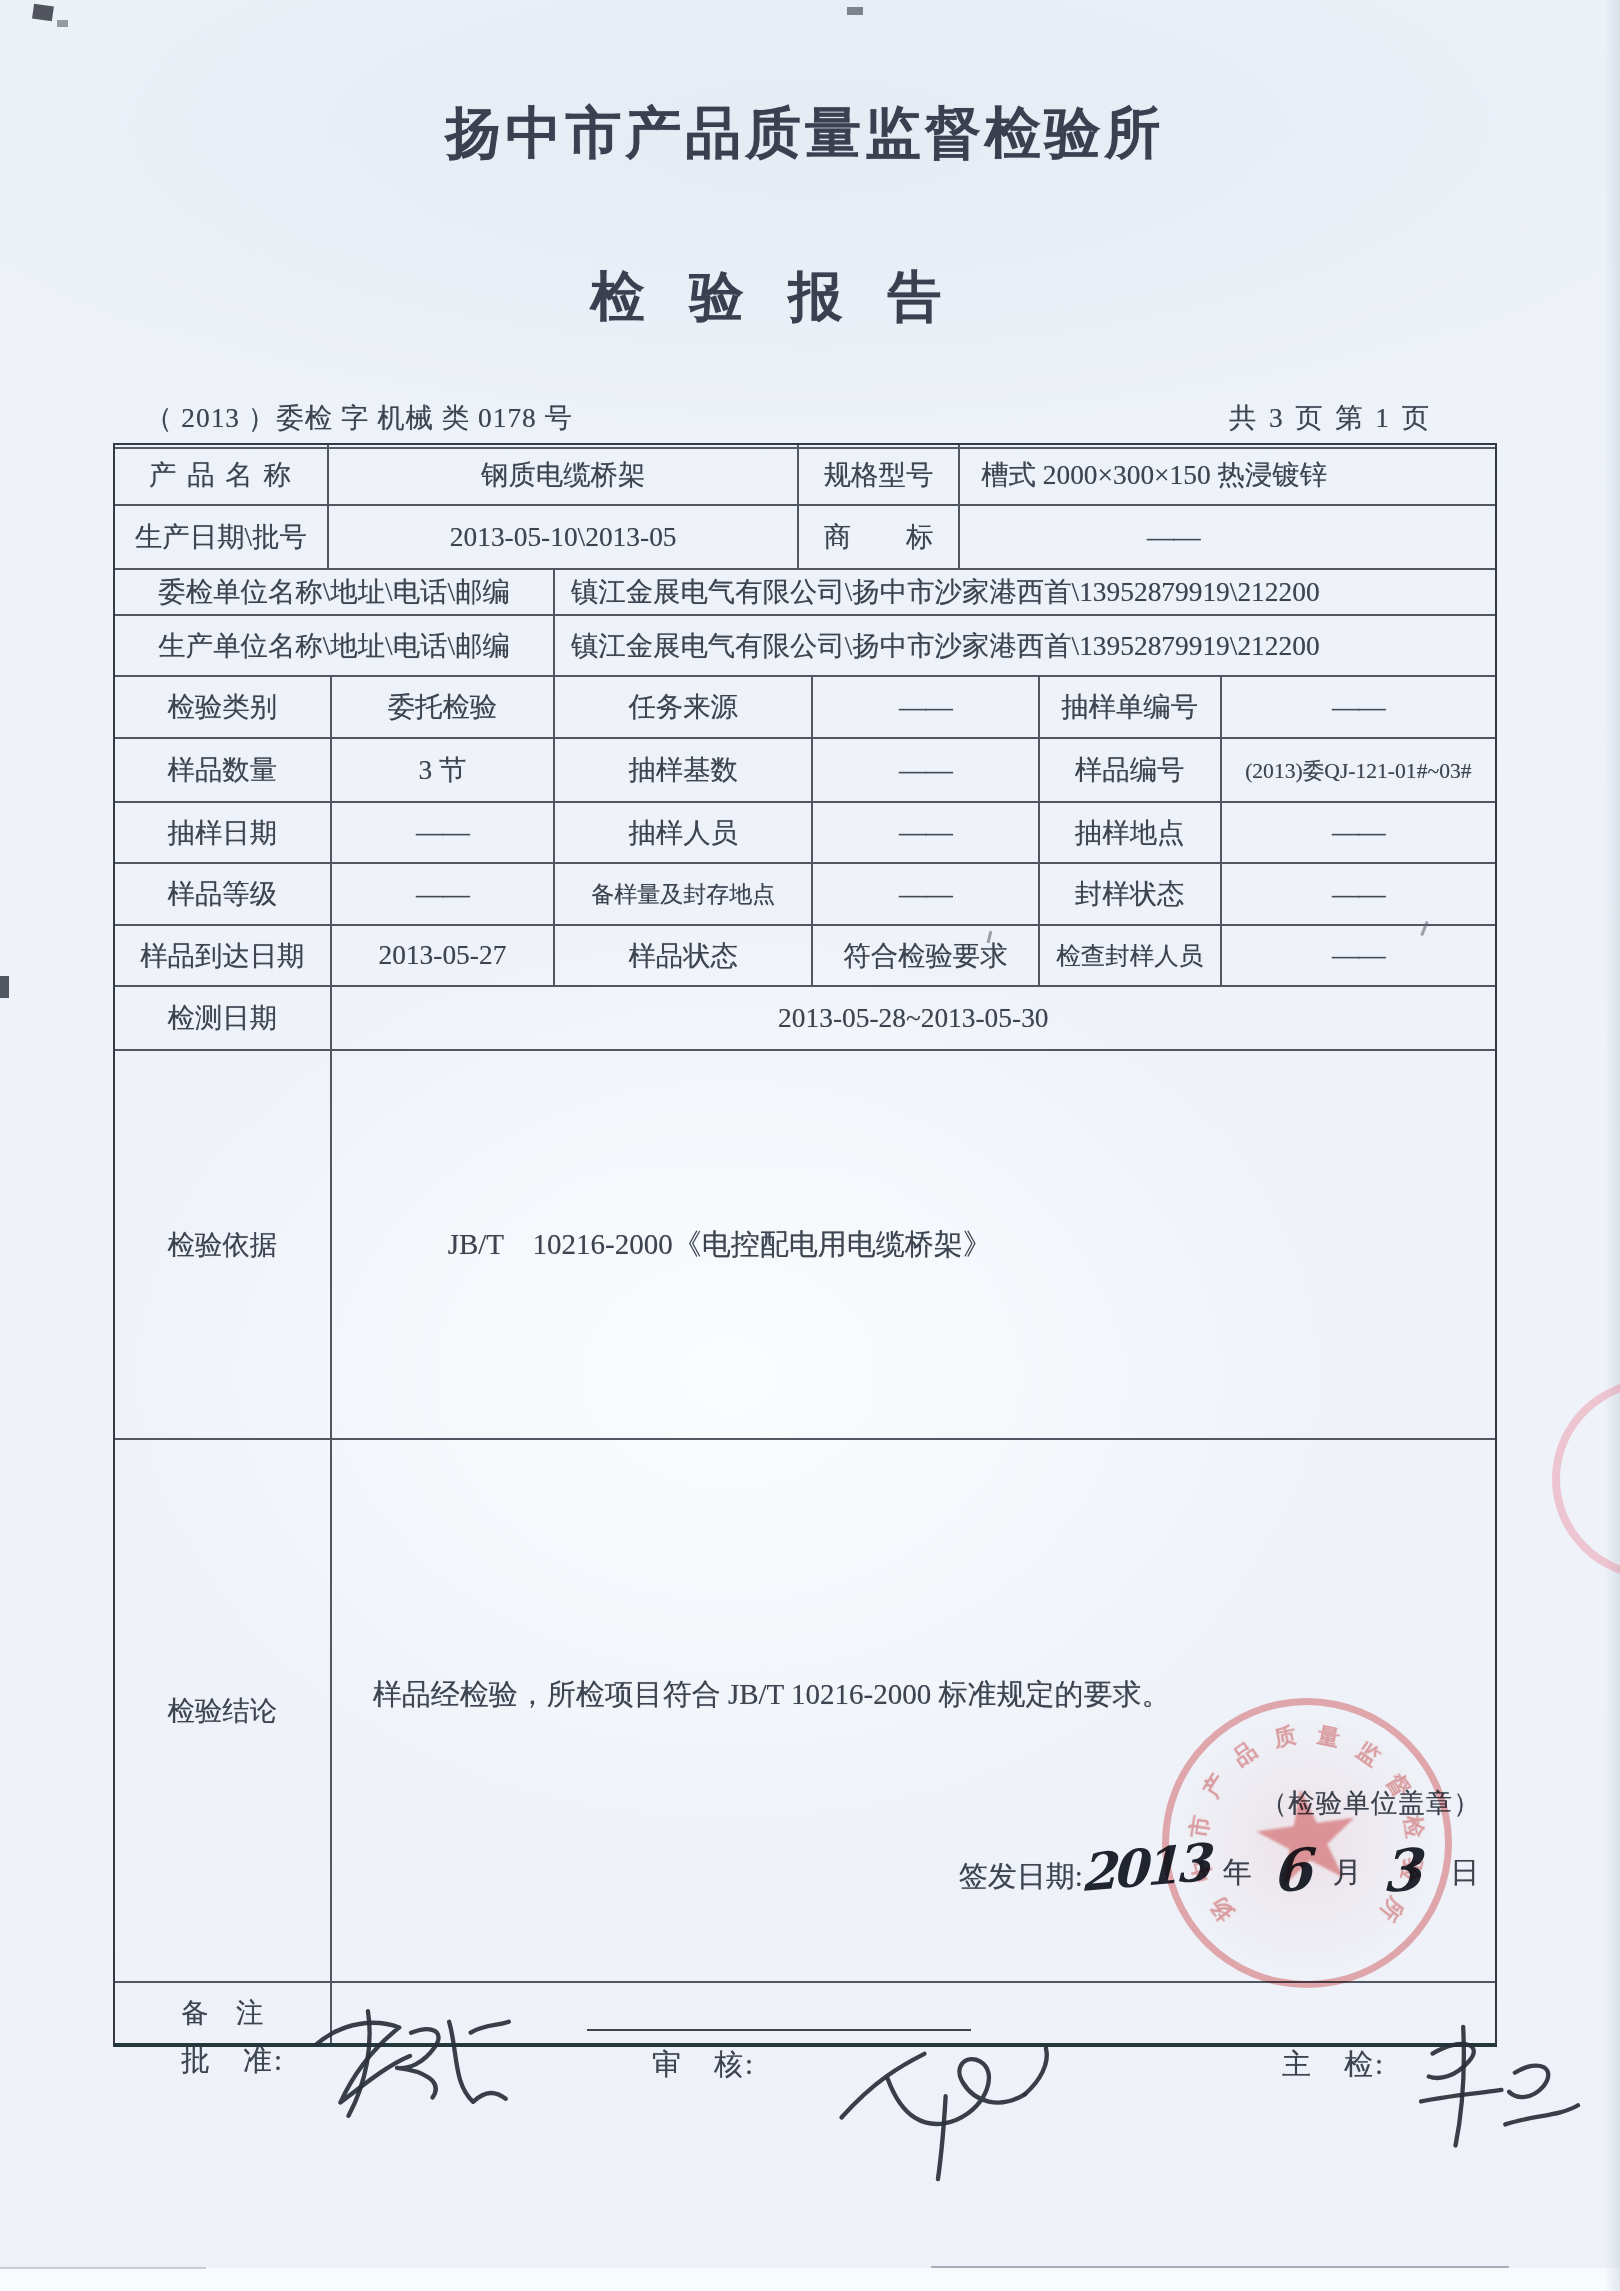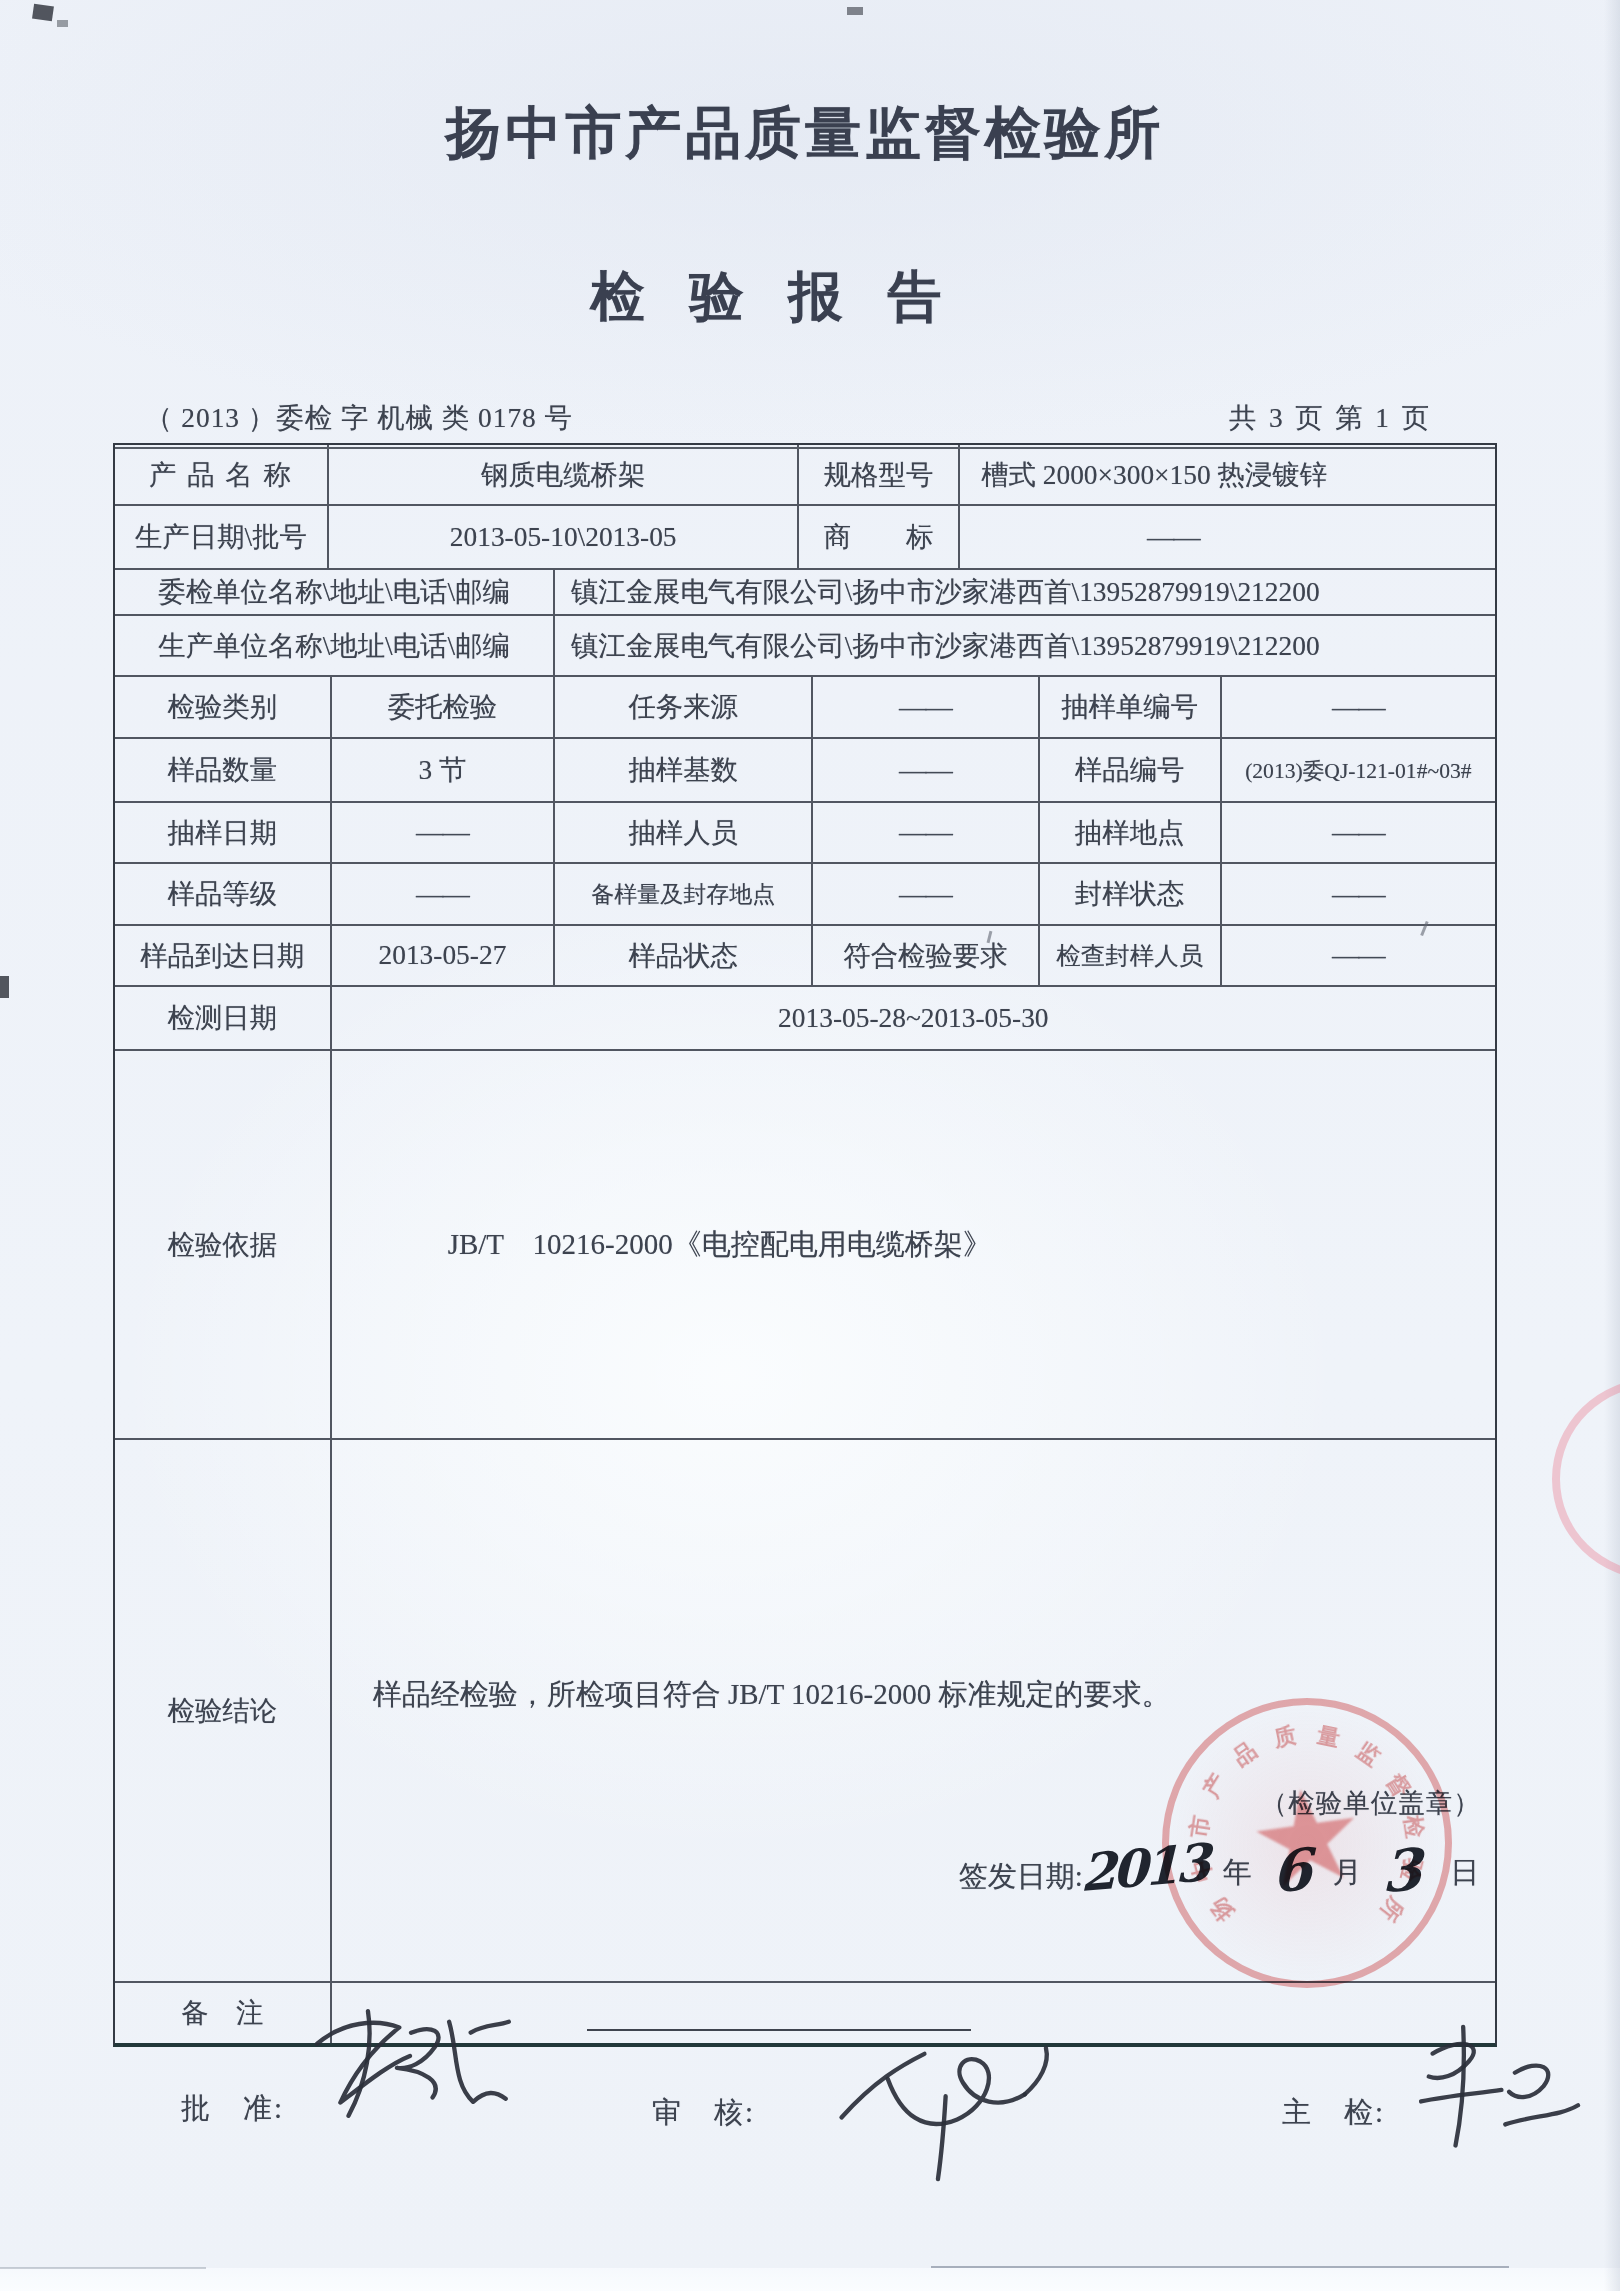--- a/index.html
+++ b/index.html
@@ -53,21 +53,21 @@
         background:radial-gradient(circle, rgba(238,140,140,.14), rgba(238,140,140,0) 72%);
         filter:blur(0.4px);}
   .seal-star{position:absolute;left:50%;top:50%;transform:translate(-50%,-54%) rotate(-8deg);
         font-size:129px;color:rgba(224,96,96,.6);filter:blur(0.8px);font-family:"DejaVu Sans",sans-serif;}
   .seal-ch{position:absolute;left:50%;top:50%;width:23.5px;height:27.4px;margin:-13.7px 0 0 -11.8px;
         font-size:22.5px;font-weight:bold;color:rgba(214,90,90,.55);text-align:center;
         transform-origin:center;filter:blur(0.7px);}
   .seal-edge{position:absolute;left:1552px;top:1378px;width:206px;height:202px;border-radius:50%;
         border:8.8px solid rgba(236,128,148,.4);box-sizing:border-box;filter:blur(0.6px);z-index:4;}
 
-  .foot-label{position:absolute;font-size:29px;letter-spacing:2px;margin-top:48px;}
+  .foot-label{position:absolute;font-size:29px;letter-spacing:2px;}
   .sig{position:absolute;}
   .sig path{fill:none;stroke:#2a2f39;stroke-width:4.5;stroke-linecap:round;stroke-linejoin:round;opacity:.92;}
 
   .spk{position:absolute;background:rgba(42,46,55,.8);}
   .tick{position:absolute;background:rgba(96,102,114,.6);}
   .bottom-strip{position:absolute;left:0;bottom:0;width:100%;height:24.5px;
       background:linear-gradient(#f6f9fd,#fbfdff);}
   .strip-line{position:absolute;height:2px;background:rgba(110,120,138,.55);}
   .right-shade{position:absolute;right:0;top:0;width:15.7px;height:100%;
       background:linear-gradient(to right, rgba(190,198,212,0), rgba(188,196,210,.38));}

